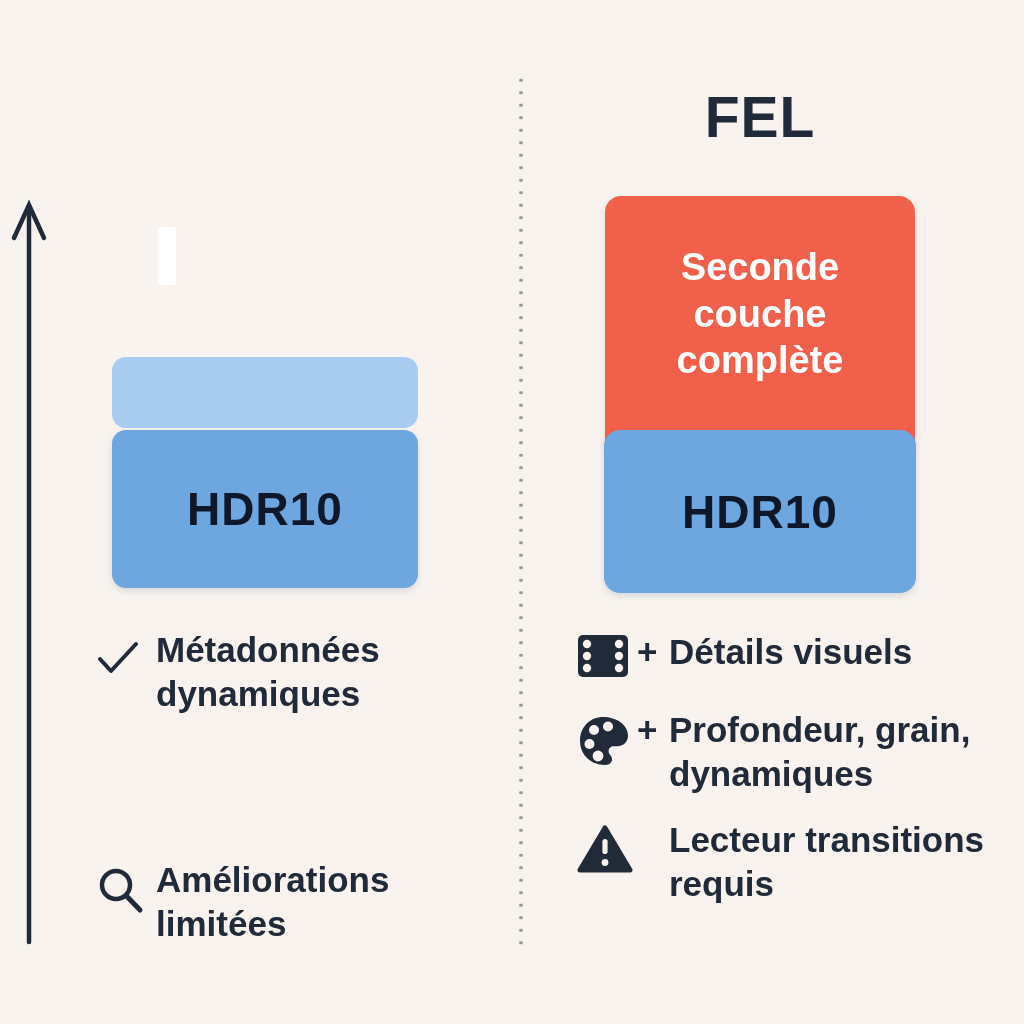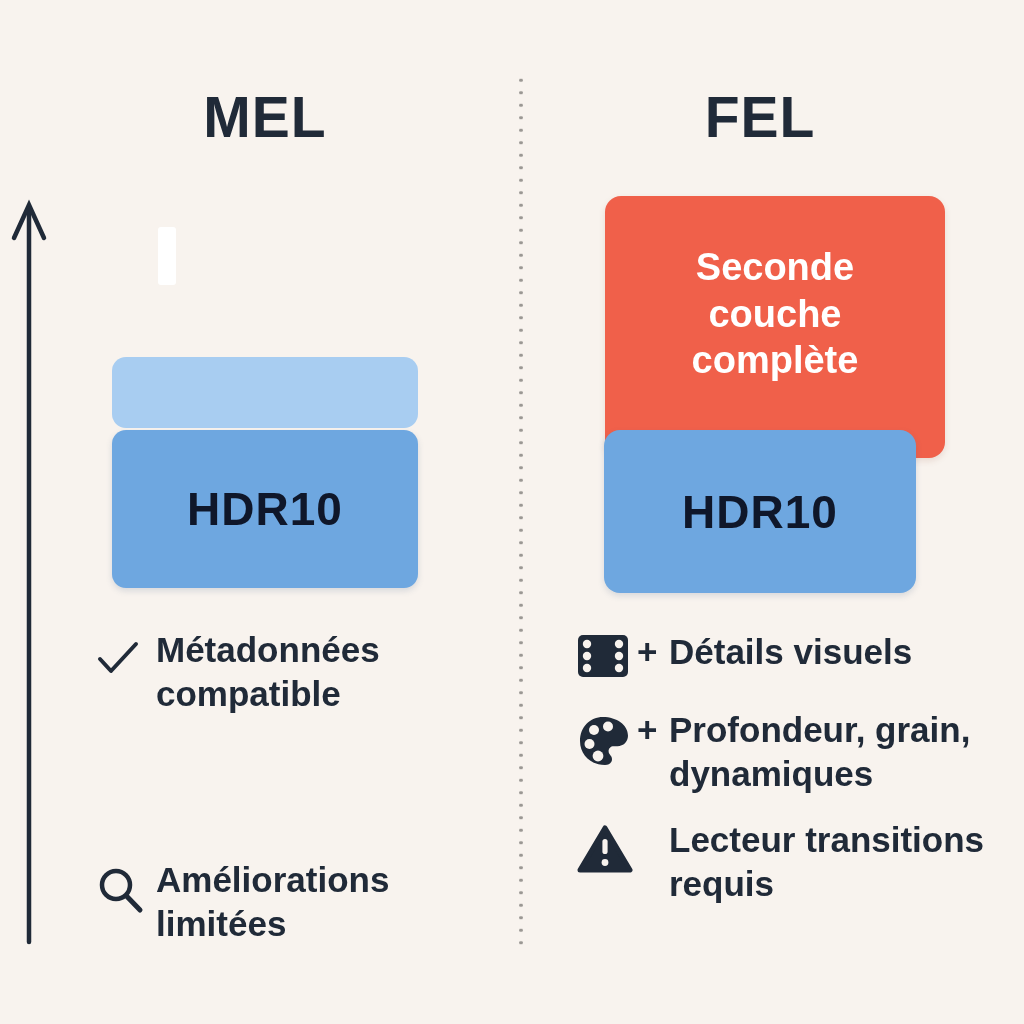--- a/index.html
+++ b/index.html
@@ -42,21 +42,21 @@
     background:#ffffff;border-radius:3px;
   }
   .layer-note{
     position:absolute;left:140px;top:236px;width:268px;
     text-align:center;font-size:38px;font-weight:700;line-height:1.17;color:var(--ink);
   }
 
   .box{position:absolute;display:flex;align-items:center;justify-content:center;}
   #mel-light{left:112px;top:357px;width:306px;height:71px;background:var(--lightblue);border-radius:14px;}
   #mel-base{left:112px;top:430px;width:306px;height:158px;background:var(--blue);border-radius:14px;box-shadow:0 3px 6px rgba(70,100,140,.18);}
-  #fel-enh{left:605px;top:196px;width:340px;height:262px;background:var(--orange);border-radius:16px;padding-bottom:26px;box-shadow:0 3px 6px rgba(150,80,60,.15);}
+  #fel-enh{left:605px;top:196px;width:310px;height:262px;background:var(--orange);border-radius:16px;padding-bottom:26px;box-shadow:0 3px 6px rgba(150,80,60,.15);}
   #fel-base{left:604px;top:430px;width:312px;height:163px;background:var(--blue);border-radius:16px;box-shadow:0 3px 6px rgba(70,100,140,.18);}
 
   .hdr-label{color:#0f172a;font-weight:700;font-size:46px;letter-spacing:1px;}
   .enh-label{color:#fff;font-weight:700;font-size:38px;line-height:1.22;text-align:center;width:232px;}
 
   .feature{position:absolute;display:flex;align-items:flex-start;}
   .icon-slot{flex:0 0 60px;display:flex;justify-content:flex-start;}
   .prefix-slot{
     flex:0 0 32px;font-size:35px;font-weight:600;line-height:1.26;color:var(--ink);
   }
@@ -77,37 +77,36 @@
 
 <div class="stage">
 
   <svg class="up-arrow" viewBox="0 0 44 756" aria-hidden="true">
     <line x1="22" y1="748" x2="22" y2="14" stroke="#202a38" stroke-width="4.5" stroke-linecap="round"></line>
     <path d="M7 44 L22 11 L37 44" fill="none" stroke="#202a38" stroke-width="4.5" stroke-linecap="round" stroke-linejoin="miter"></path>
   </svg>
 
   <div class="divider"></div>
 
-  <div class="col-title" id="mel-title">MEL</div>
   <div class="col-title" id="fel-title">FEL</div>
 
   <div class="white-bar"></div>
 
   <div class="box" id="mel-light"></div>
   <div class="box" id="mel-base">
     <span class="hdr-label">HDR10</span>
   </div>
 
   <div class="feature" id="left-f1">
     <span class="icon-slot">
       <svg class="mt12" width="44" height="36" viewBox="0 0 44 36" aria-hidden="true">
         <path d="M4 19 L15 31 L40 4" fill="none" stroke="#202a38" stroke-width="4" stroke-linecap="round" stroke-linejoin="round"></path>
       </svg>
     </span>
-    <span class="feature-text">Métadonnées compatible</span>
+    <span class="feature-text">Métadonnées dynamiques</span>
   </div>
 
 
   <div class="feature" id="left-f3">
     <span class="icon-slot">
       <svg class="mt8" width="50" height="50" viewBox="0 0 50 50" aria-hidden="true">
         <circle cx="20" cy="19" r="14" fill="none" stroke="#202a38" stroke-width="4.5"></circle>
         <line x1="30.5" y1="30" x2="44" y2="44" stroke="#202a38" stroke-width="5" stroke-linecap="round"></line>
       </svg>
     </span>

